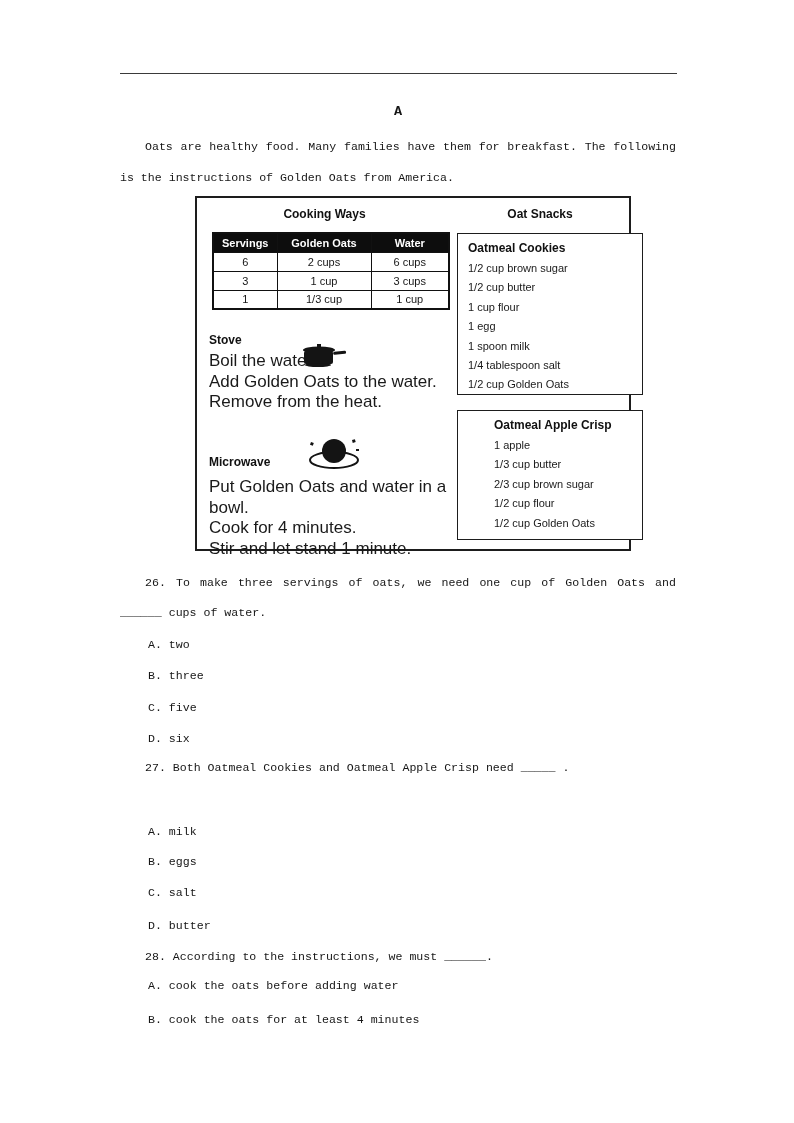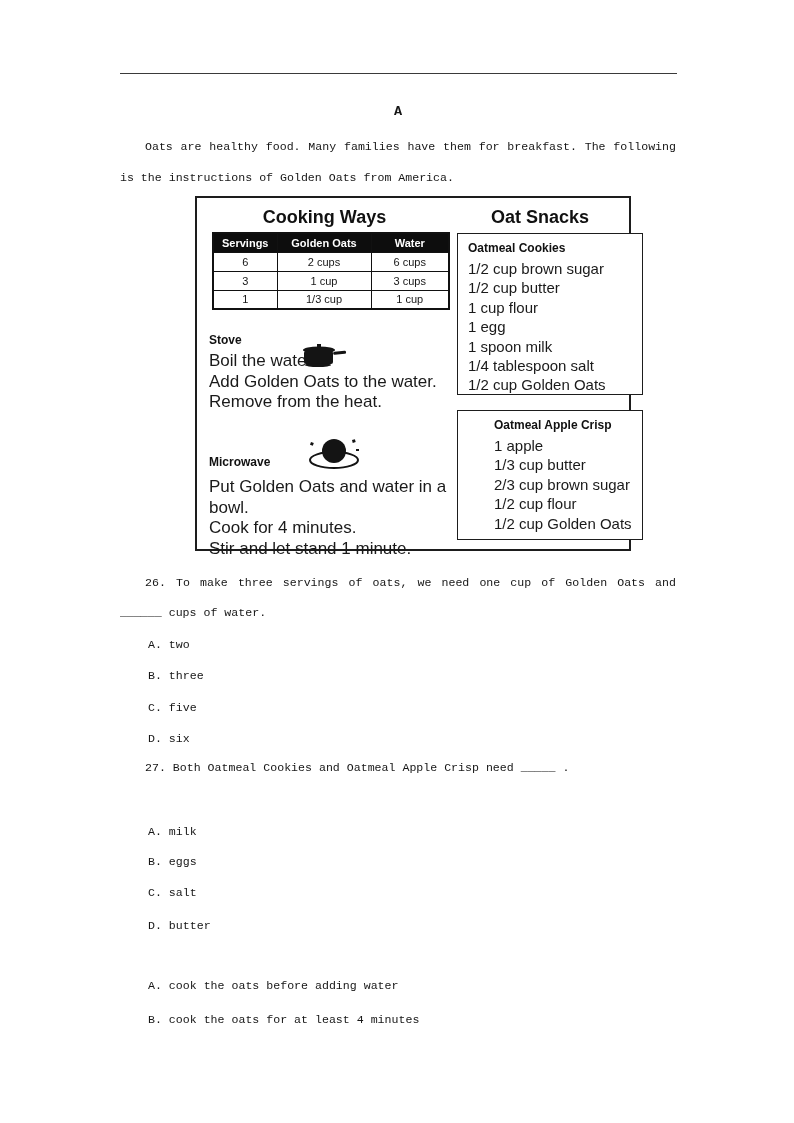--- a/index.html
+++ b/index.html
@@ -14,21 +14,21 @@
   .tline { position:absolute; font-size:11.6px; line-height:15px; white-space:pre; }
   .just { white-space:normal; width:556px; text-align:justify; text-align-last:justify; }
   .ind { text-indent:25px; }
 
   
   .figure {
     position:absolute; left:195px; top:196px; width:436px; height:355px;
     border:2px solid #1d1d1d; background:#fff;
     font-family:"Liberation Sans","DejaVu Sans",sans-serif;
   }
-  .fig-title { position:absolute; font-weight:bold; font-size:18px; color:#111; }
+  .fig-title { position:absolute; font-weight:bold; font-size:12px; color:#111; }
   .fig-title.left { left:0; top:9px; width:255px; text-align:center; }
   .fig-title.right { left:255px; top:9px; width:176px; text-align:center; }
 
   table.cook-table { position:absolute; left:15px; top:34px; border-collapse:collapse; border:2px solid #111; table-layout:fixed; }
   .cook-table th, .cook-table td { border:1px solid #111; height:19px; text-align:center; font-size:11px; padding:0 2px; }
   .cook-table th { background:#0d0d0d; color:#fff; font-weight:bold; }
   .col-serv { width:64px; } .col-oats { width:94px; } .col-water { width:78px; }
 
   .instr-block { position:absolute; left:12px; width:240px; }
   .instr-block.stove { top:132px; }
@@ -38,21 +38,21 @@
   .instr-step { font-size:17px; line-height:20.6px; color:#1a1a1a; }
 
   .fig-icon { position:absolute; }
   .pot-icon { left:100px; top:143px; }
   .bowl-icon { left:110px; top:238px; }
 
   .snack-box { position:absolute; left:260px; width:186px; border:1.6px solid #1d1d1d; padding:5px 10px 0 10px; background:#fff; }
   .snack-box.cookies { top:35px; height:162px; }
   .snack-box.crisp { top:212px; height:130px;padding-left:36px; }
   .snack-title { font-weight:bold; font-size:12px; line-height:18px; margin-bottom:2px; color:#111; }
-  .snack-item { font-size:15px; line-height:19.4px; color:#1a1a1a; }
+  .snack-item { font-size:11px; line-height:19.4px; color:#1a1a1a; }
 </style>
 </head>
 <body>
 
 <div class="page">
 
   <div class="rule"></div>
 
   <div class="section-heading">A</div>
 
@@ -158,16 +158,17 @@
   <div class="tline" style="left:148px; top:668px;">B. three</div>
   <div class="tline" style="left:148px; top:700px;">C. five</div>
   <div class="tline" style="left:148px; top:731px;">D. six</div>
 
   <div class="tline" style="left:145px; top:760px;">27. Both Oatmeal Cookies and Oatmeal Apple Crisp need _____ .</div>
   <div class="tline" style="left:148px; top:824px;">A. milk</div>
   <div class="tline" style="left:148px; top:854px;">B. eggs</div>
   <div class="tline" style="left:148px; top:885px;">C. salt</div>
   <div class="tline" style="left:148px; top:918px;">D. butter</div>
 
+  <div class="tline" style="left:145px; top:949px;">28. According to the instructions, we must ______.</div>
   <div class="tline" style="left:148px; top:978px;">A. cook the oats before adding water</div>
   <div class="tline" style="left:148px; top:1012px;">B. cook the oats for at least 4 minutes</div>
 
 </div>
 
 </body></html>

